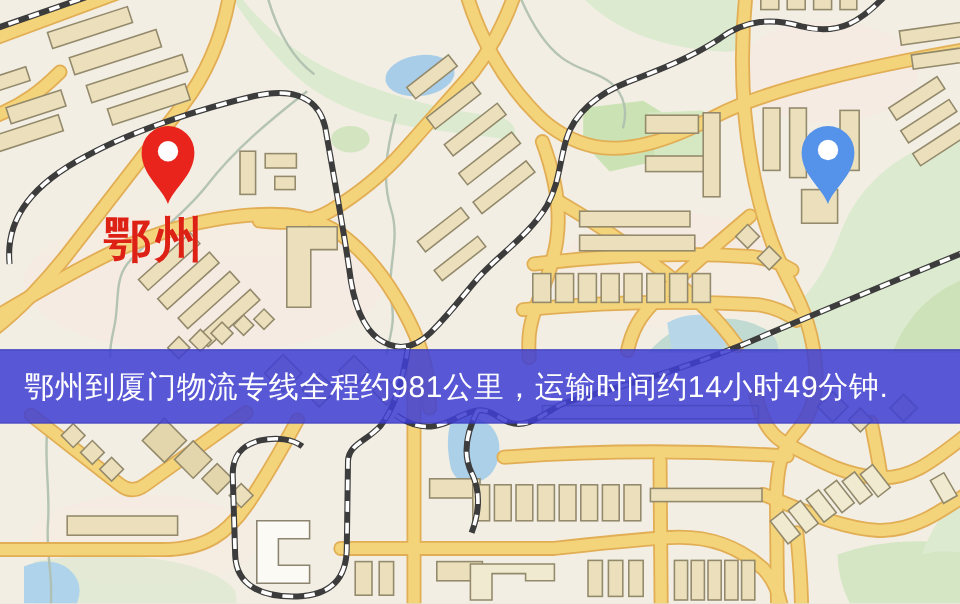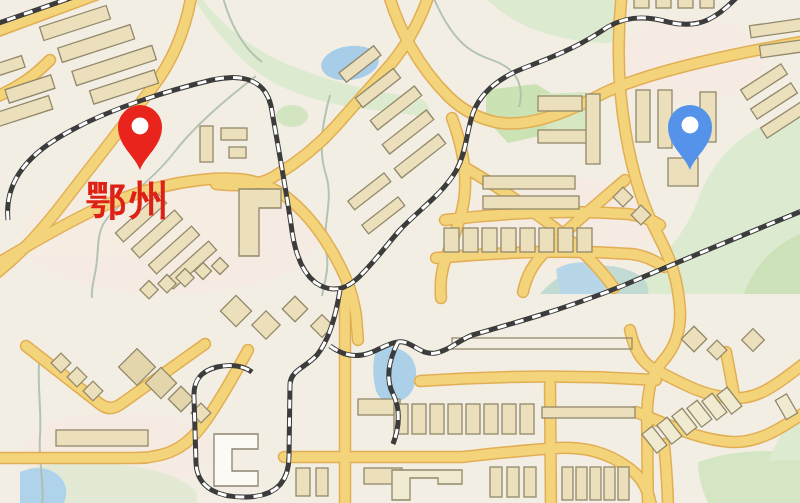--- a/index.html
+++ b/index.html
@@ -281,14 +281,17 @@
   <circle cx="35" cy="32" r="8.5" fill="#ffffff"></circle>
 </svg>
 
 <svg class="pin" style="left:655px;top:94px;" width="70" height="80" viewBox="0 0 70 80">
   <path d="M35,76 C30,62 13,52 13,33 A22,22 0 1 1 57,33 C57,52 40,62 35,76 Z" fill="#5593ea"></path>
   <circle cx="35" cy="31" r="8.5" fill="#ffffff"></circle>
 </svg>
 
 <div class="city-label" id="origin-label">鄂州</div>
 
-
+<div id="banner">
+  <span>鄂州到厦门物流专线全程约981公里，运输时间约14小时49分钟.</span>
 </div>
 
+</div>
+
 </body></html>

